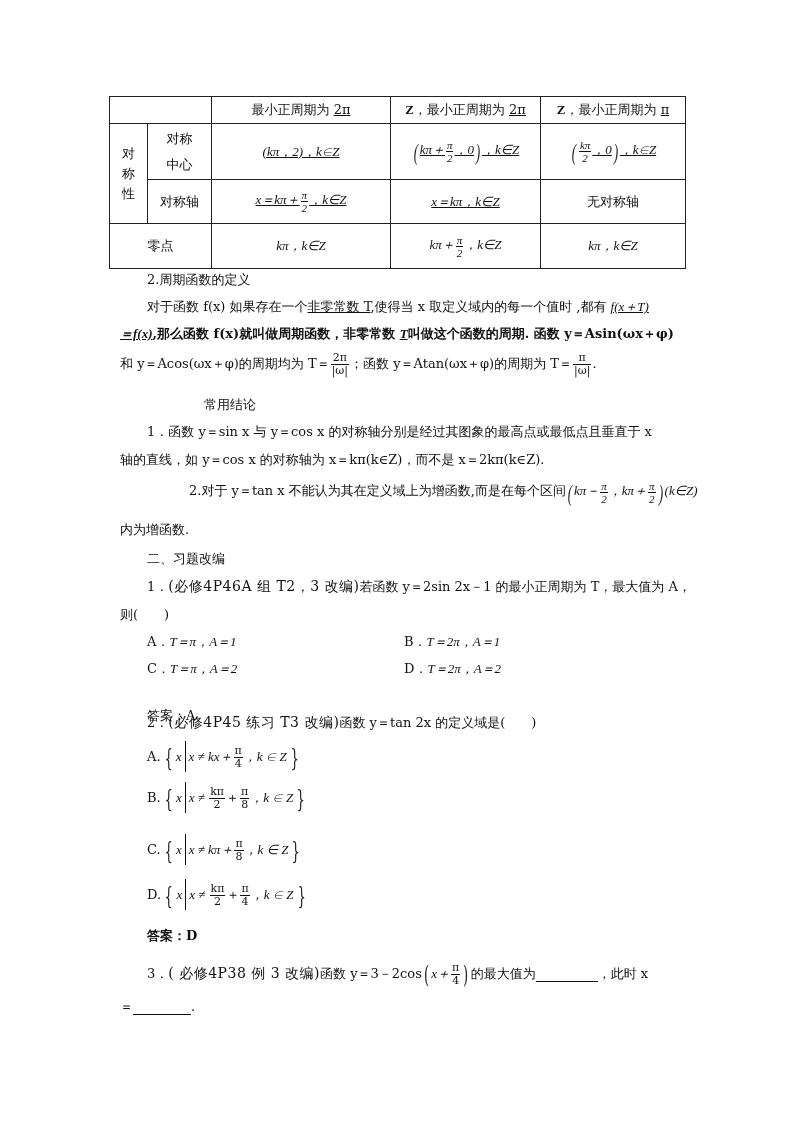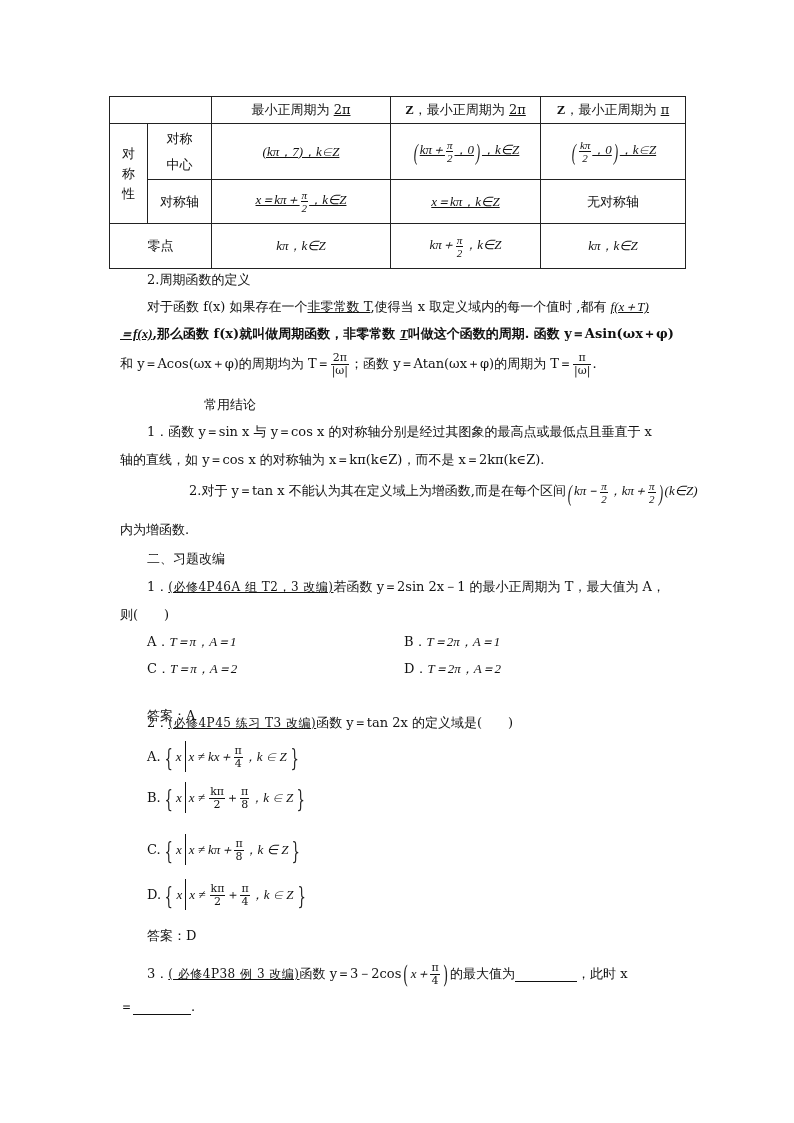--- a/index.html
+++ b/index.html
@@ -9,21 +9,21 @@
     color: #111; font-size: 13px;
   }
   .abs { position: absolute; white-space: nowrap; }
   .it { font-style: italic; font-family: "Liberation Serif", serif; }
   .bf { font-weight: bold; font-family: "Liberation Serif", serif; }
   .u { text-decoration: underline; }
   .frac { display: inline-block; vertical-align: middle; text-align: center; font-size: 11px; line-height: 12px; margin: 0 1px; }
   .frac > span { display: block; padding: 0 1px; }
   .frac > span.num { border-bottom: 1px solid #111; }
   .big-paren { font-size: 24px; font-weight: 100; vertical-align: middle; line-height: 1; transform: scaleX(0.55); display: inline-block; color: #222;}
-  .small { font-size: 12px; letter-spacing: 0.5px; text-decoration: underline; }
+  .small { font-size: 14px; letter-spacing: 0.5px; }
 
   
   table.tb {
     position: absolute; left: 109px; top: 96px;
     border-collapse: collapse; table-layout: fixed;
     width: 576px;
   }
   table.tb td {
     border: 1px solid #222; text-align: center; vertical-align: middle;
     font-size: 13px; padding: 0; line-height: 20px;
@@ -50,21 +50,21 @@
     <td><span class="bf">Z</span><span>，最小正周期为 </span><span class="u">2π</span></td>
     <td><span class="bf">Z</span><span>，最小正周期为 </span><span class="u">π</span></td>
   </tr>
   <tr style="height:56px">
     <td rowspan="2" class="vtext">
       <span>对</span><br>
       <span>称</span><br>
       <span>性</span>
     </td>
     <td style="line-height:26px"><span>对称</span><br><span>中心</span></td>
-    <td><span class="u it">(kπ，7)，k∈Z</span></td>
+    <td><span class="u it">(kπ，2)，k∈Z</span></td>
     <td>
       <span class="u it"><span class="big-paren">(</span><span>kπ＋</span><span class="frac"><span class="num">π</span><span>2</span></span><span>，0</span><span class="big-paren">)</span><span>，k∈Z</span></span>
     </td>
     <td>
       <span class="u it"><span class="big-paren">(</span><span class="frac"><span class="num">kπ</span><span>2</span></span><span>，0</span><span class="big-paren">)</span><span>，k∈Z</span></span>
     </td>
   </tr>
   <tr style="height:44px">
     <td>对称轴</td>
     <td>
@@ -125,20 +125,20 @@
 </div>
 <div class="abs" style="left:147px; top:786px;">
   <span>B.</span><span class="big-paren">{</span><span class="it">x</span><span style="border-left:1px solid #111; margin:0 3px; padding:8px 0;"></span><span class="it">x ≠ </span><span class="frac"><span class="num">kπ</span><span>2</span></span>＋<span class="frac"><span class="num">π</span><span>8</span></span><span class="it">，k ∈ Z</span><span class="big-paren">}</span>
 </div>
 <div class="abs" style="left:147px; top:838px;">
   <span>C.</span><span class="big-paren">{</span><span class="it">x</span><span style="border-left:1px solid #111; margin:0 3px; padding:8px 0;"></span><span class="it">x ≠ kπ＋</span><span class="frac"><span class="num">π</span><span>8</span></span><span class="it">，k ∈ Z</span><span class="big-paren">}</span>
 </div>
 <div class="abs" style="left:147px; top:883px;">
   <span>D.</span><span class="big-paren">{</span><span class="it">x</span><span style="border-left:1px solid #111; margin:0 3px; padding:8px 0;"></span><span class="it">x ≠ </span><span class="frac"><span class="num">kπ</span><span>2</span></span>＋<span class="frac"><span class="num">π</span><span>4</span></span><span class="it">，k ∈ Z</span><span class="big-paren">}</span>
 </div>
-<div class="abs" style="left:147px; top:927px;">答案：D</div>
+<div class="abs" style="left:147px; top:927px;font-weight:bold;">答案：D</div>
 
 <div class="abs" style="left:147px; top:962px;">
   <span>3．</span><span class="small">( 必修4P38 例 3 改编)</span><span>函数 y＝3－2cos</span><span class="big-paren">(</span><span class="it">x＋</span><span class="frac"><span class="num">π</span><span>4</span></span><span class="big-paren">)</span><span>的最大值为</span><span class="blank" style="width:62px;">&nbsp;</span><span>，此时 x</span>
 </div>
 <div class="abs" style="left:120px; top:998px;">
   <span>＝</span><span class="blank" style="width:58px;">&nbsp;</span><span>.</span>
 </div>
 
 </body></html>

